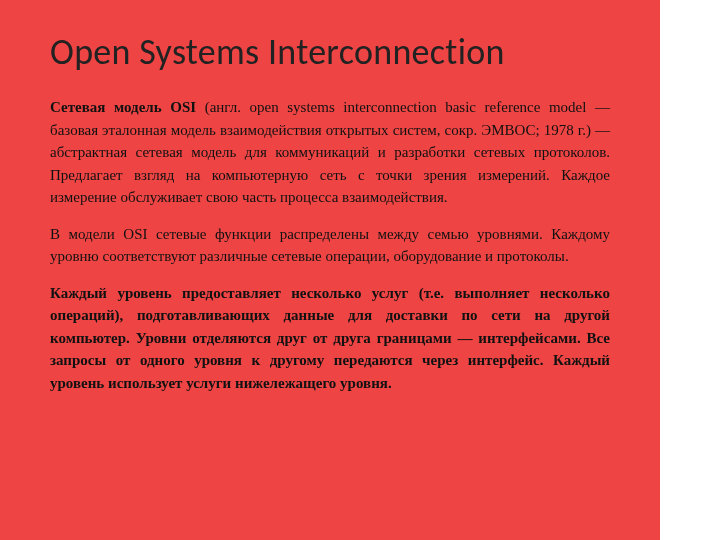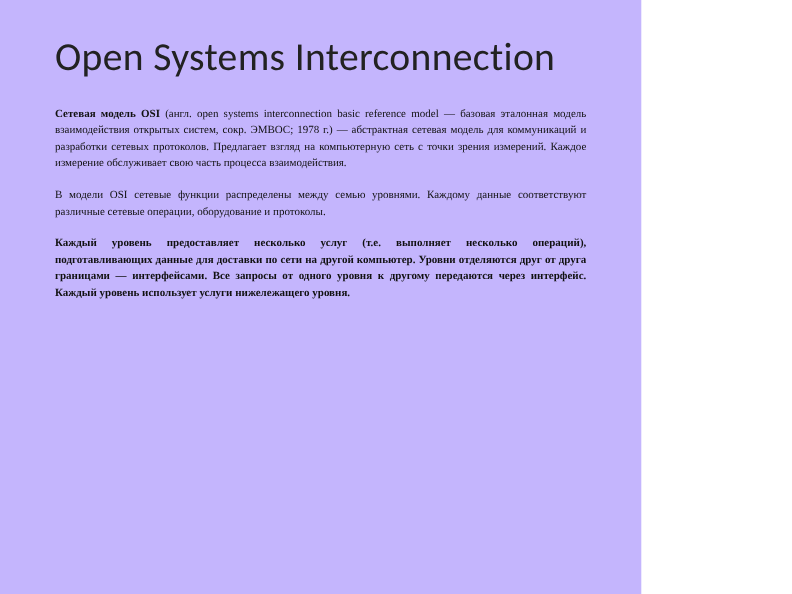--- a/index.html
+++ b/index.html
@@ -10,37 +10,37 @@
 
     body {
       width: 720px;
       height: 540px;
       background: #ffffff;
       font-family: 'Times New Roman', Times, serif;
       overflow: hidden;
     }
 
     .page {
-      width: 583px;
+      width: 660px;
       height: 540px;
-      background: #c4b5fd;
+      background: #ef4444;
       padding: 30px 50px 30px 50px;
     }
 
     .title {
       font-size: 36px;
       font-weight: 400;
       color: #222222;
       margin-bottom: 22px;
       font-family: 'Calibri', 'Arial', sans-serif;
       letter-spacing: 0.3px;
     }
 
     .content {
-      font-size: 10px;
+      font-size: 15px;
       color: #111111;
       line-height: 1.5;
       text-align: justify;
     }
 
     .paragraph {
       margin-bottom: 14px;
     }
 
     .paragraph:last-child {
@@ -57,18 +57,18 @@
 
 <div class="page">
   <h1 class="title">Open Systems Interconnection</h1>
 
   <div class="content">
 
     <p class="paragraph">
       <span class="bold">Сетевая модель OSI</span><span> (англ. open systems interconnection basic reference model — базовая эталонная модель взаимодействия открытых систем, сокр. ЭМВОС; 1978 г.) — абстрактная сетевая модель для коммуникаций и разработки сетевых протоколов. Предлагает взгляд на компьютерную сеть с точки зрения измерений. Каждое измерение обслуживает свою часть процесса взаимодействия.</span>
     </p>
 
-    <p class="paragraph">В модели OSI сетевые функции распределены между семью уровнями. Каждому данные соответствуют различные сетевые операции, оборудование и протоколы.</p>
+    <p class="paragraph">В модели OSI сетевые функции распределены между семью уровнями. Каждому уровню соответствуют различные сетевые операции, оборудование и протоколы.</p>
 
     <p class="paragraph">Каждый уровень предоставляет несколько услуг (т.е. выполняет несколько операций), подготавливающих данные для доставки по сети на другой компьютер. Уровни отделяются друг от друга границами — интерфейсами. Все запросы от одного уровня к другому передаются через интерфейс. Каждый уровень использует услуги нижележащего уровня.</p>
 
   </div>
 </div>
 
 </body></html>

